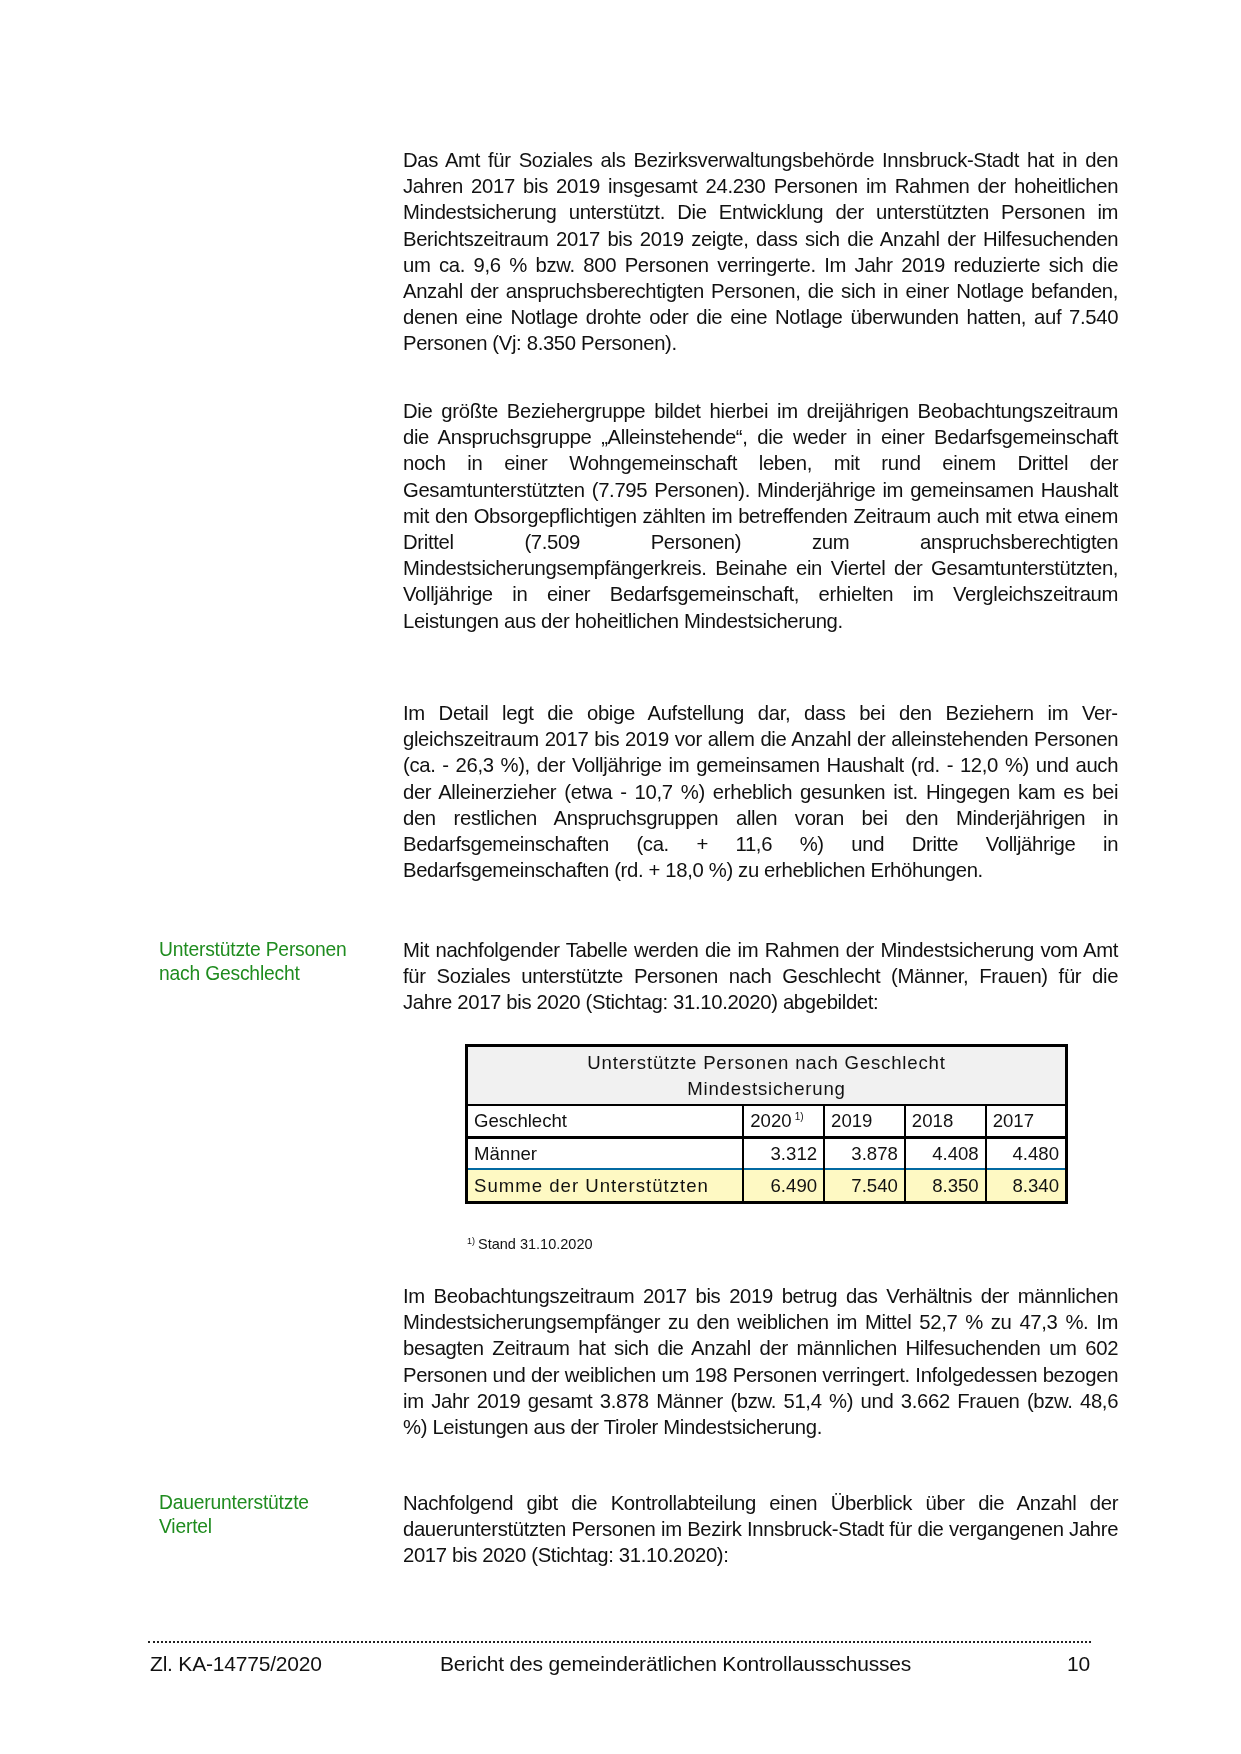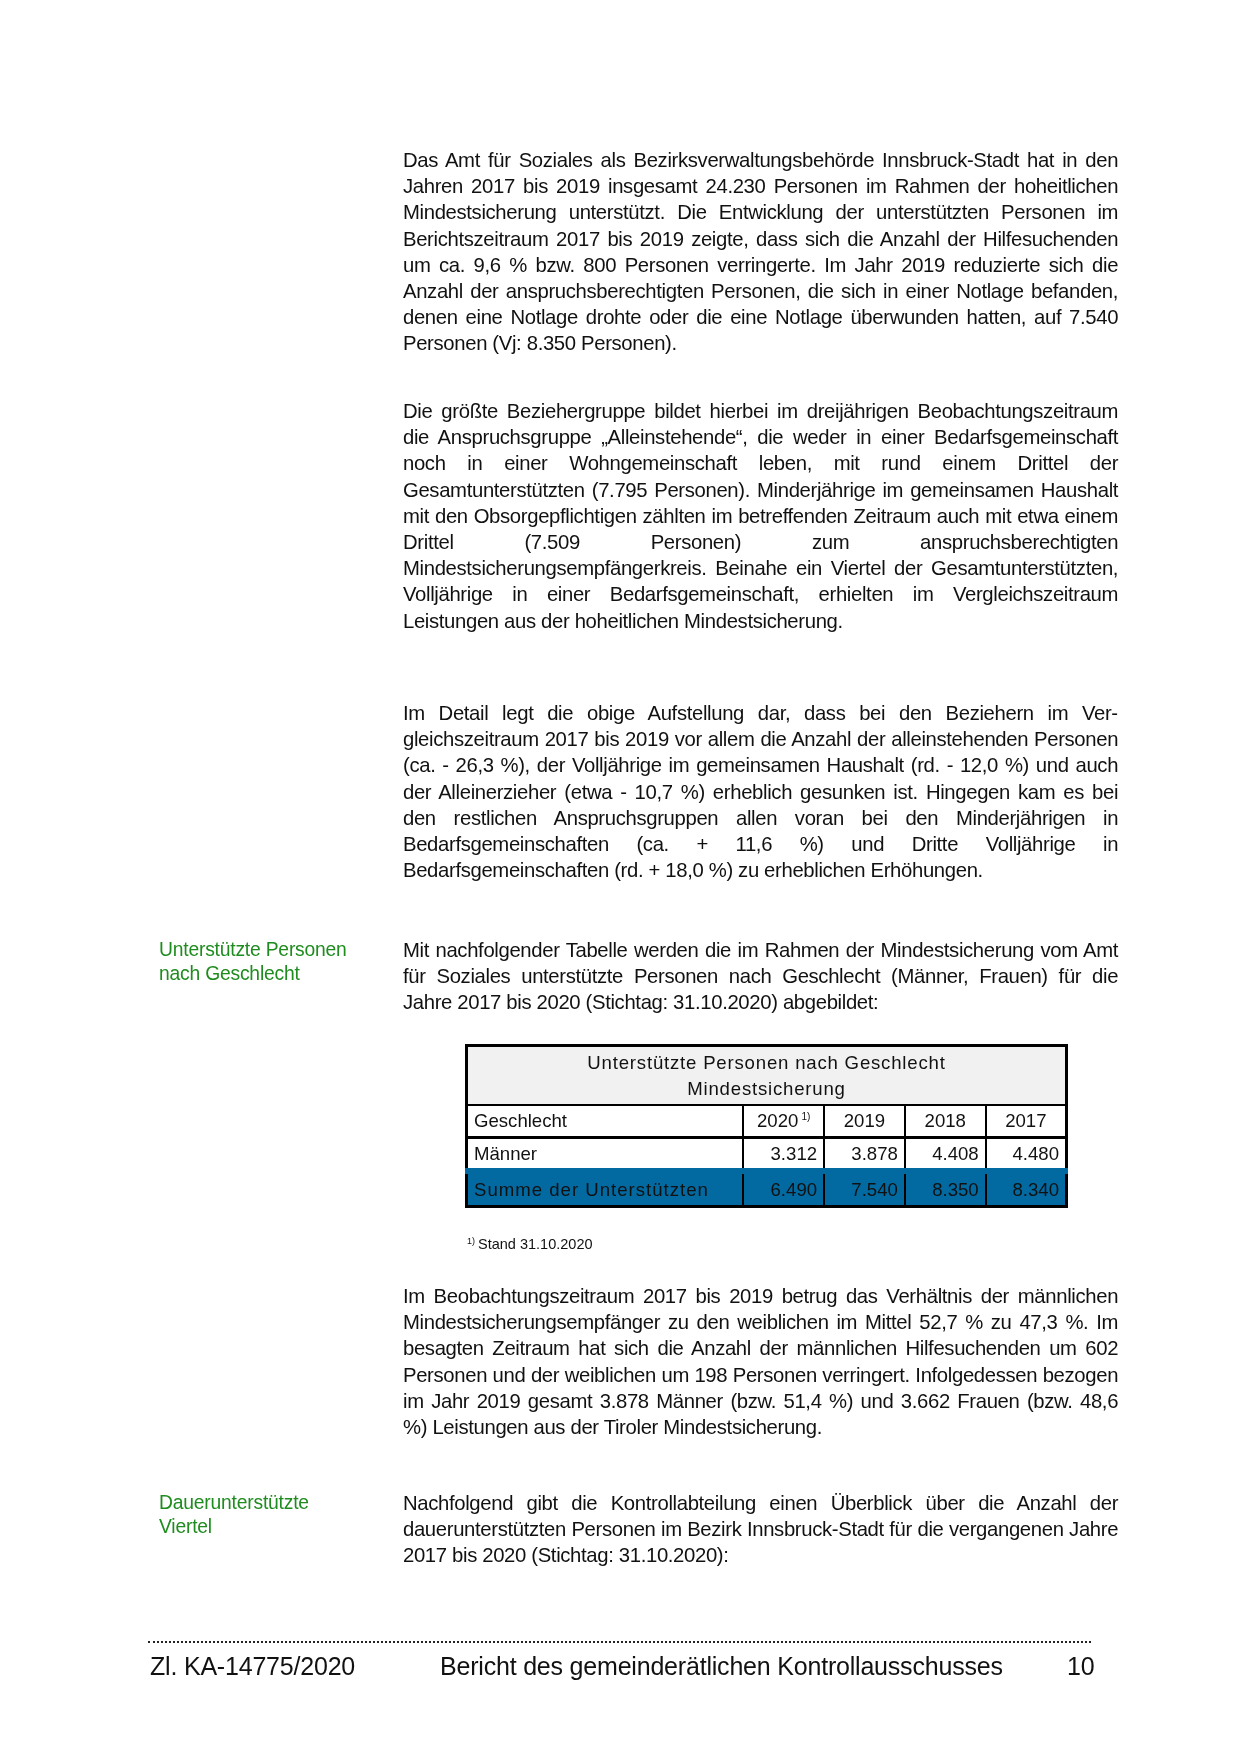--- a/index.html
+++ b/index.html
@@ -8,33 +8,33 @@
   .para { position: absolute; left: 403px; width: 726px; font-size: 20.6px; line-height: 26.2px;
           text-align: justify; hyphens: manual; letter-spacing: -0.35px; transform: scaleX(0.985); transform-origin: left top; }
   .margin-note { position: absolute; left: 159px; width: 220px; font-size: 19.3px; line-height: 24px;
                  color: #1f8c1f; letter-spacing: -0.2px; }
   .table-wrap { position: absolute; left: 465px; top: 1044px; width: 678px; }
   table { border-collapse: collapse; width: 603px; border: 3px solid #000; font-size: 18.6px; }
   td, th { padding: 0 6px; height: 29px; font-weight: normal; }
   .title-row th { background: #f1f1f1; text-align: center; line-height: 26px; padding: 3px 6px 2px; letter-spacing: 0.8px;
                   border-bottom: 2px solid #000; }
   .head-row td { border-bottom: 3px solid #000; height: 30px; }
-  .head-row td.num { text-align: center; border-left: 2px solid #000; }
+  .head-row td.num { border-left: 2px solid #000; }
   .head-row td.lbl { text-align: left; margin-left: 17px; }
   .data-row td { height: 29px; }
   .data-row td.num { text-align: right; border-left: 2px solid #000; }
-  .sum-row td { background: #0369a1; border-top: 6px solid #0369a1; height: 31px; }
+  .sum-row td { background: #fef9c3; border-top: 2px solid #0369a1; height: 31px; }
   .sum-row td.lbl { letter-spacing: 1px; }
   .sum-row td.num { text-align: right; border-left: 2px solid #000; }
   col.c1 { width: 274px; } col.cn { width: 80px; }
   sup { font-size: 10px; vertical-align: 7px; margin-left: 3px; }
   .footnote { position: absolute; left: 467px; top: 1236px; font-size: 14.5px; }
   .footnote sup { font-size: 9px; vertical-align: 5px; margin-left: 0; margin-right: 3px; }
   .footer-line { position: absolute; left: 148px; top: 1641px; width: 943px; border-bottom: 2px dotted #222; }
-  .footer { position: absolute; top: 1652px; font-size: 25px; letter-spacing: -0.2px; }
+  .footer { position: absolute; top: 1652px; font-size: 21px; letter-spacing: -0.2px; }
 </style>
 </head>
 <body>
 
 <div class="para" style="top:147px">Das Amt für Soziales als Bezirksverwaltungsbehörde Innsbruck-Stadt hat in den Jahren 2017 bis 2019 insgesamt 24.230 Personen im Rahmen der hoheitlichen Mindestsicherung unterstützt. Die Entwicklung der un­terstützten Personen im Berichtszeitraum 2017 bis 2019 zeigte, dass sich die Anzahl der Hilfesuchenden um ca. 9,6 % bzw. 800 Personen verringerte. Im Jahr 2019 reduzierte sich die Anzahl der anspruchsbe­rechtigten Personen, die sich in einer Notlage befanden, denen eine Not­lage drohte oder die eine Notlage überwunden hatten, auf 7.540 Perso­nen (Vj: 8.350 Personen).</div>
 <div class="para" style="top:398px">Die größte Beziehergruppe bildet hierbei im dreijährigen Beobachtungs­zeitraum die Anspruchsgruppe „Alleinstehende“, die weder in einer Be­darfsgemeinschaft noch in einer Wohngemeinschaft leben, mit rund einem Drittel der Gesamtunterstützten (7.795 Personen). Minderjährige im gemeinsamen Haushalt mit den Obsorgepflichtigen zählten im betref­fenden Zeitraum auch mit etwa einem Drittel (7.509 Personen) zum an­spruchsberechtigten Mindestsicherungsempfängerkreis. Beinahe ein Viertel der Gesamtunterstützten, Volljährige in einer Bedarfsgemein­schaft, erhielten im Vergleichszeitraum Leistungen aus der hoheitlichen Mindestsicherung.</div>
 <div class="para" style="top:700px">Im Detail legt die obige Aufstellung dar, dass bei den Beziehern im Ver­gleichszeitraum 2017 bis 2019 vor allem die Anzahl der alleinstehenden Personen (ca. - 26,3 %), der Volljährige im gemeinsamen Haushalt (rd. - 12,0 %) und auch der Alleinerzieher (etwa - 10,7 %) erheblich gesun­ken ist. Hingegen kam es bei den restlichen Anspruchsgruppen allen vo­ran bei den Minderjährigen in Bedarfsgemeinschaften (ca. + 11,6 %) und Dritte Volljährige in Bedarfsgemeinschaften (rd. + 18,0 %) zu erhebli­chen Erhöhungen.</div>
 
 <div class="margin-note" style="top:938px">
   <div>Unterstützte Personen</div>

